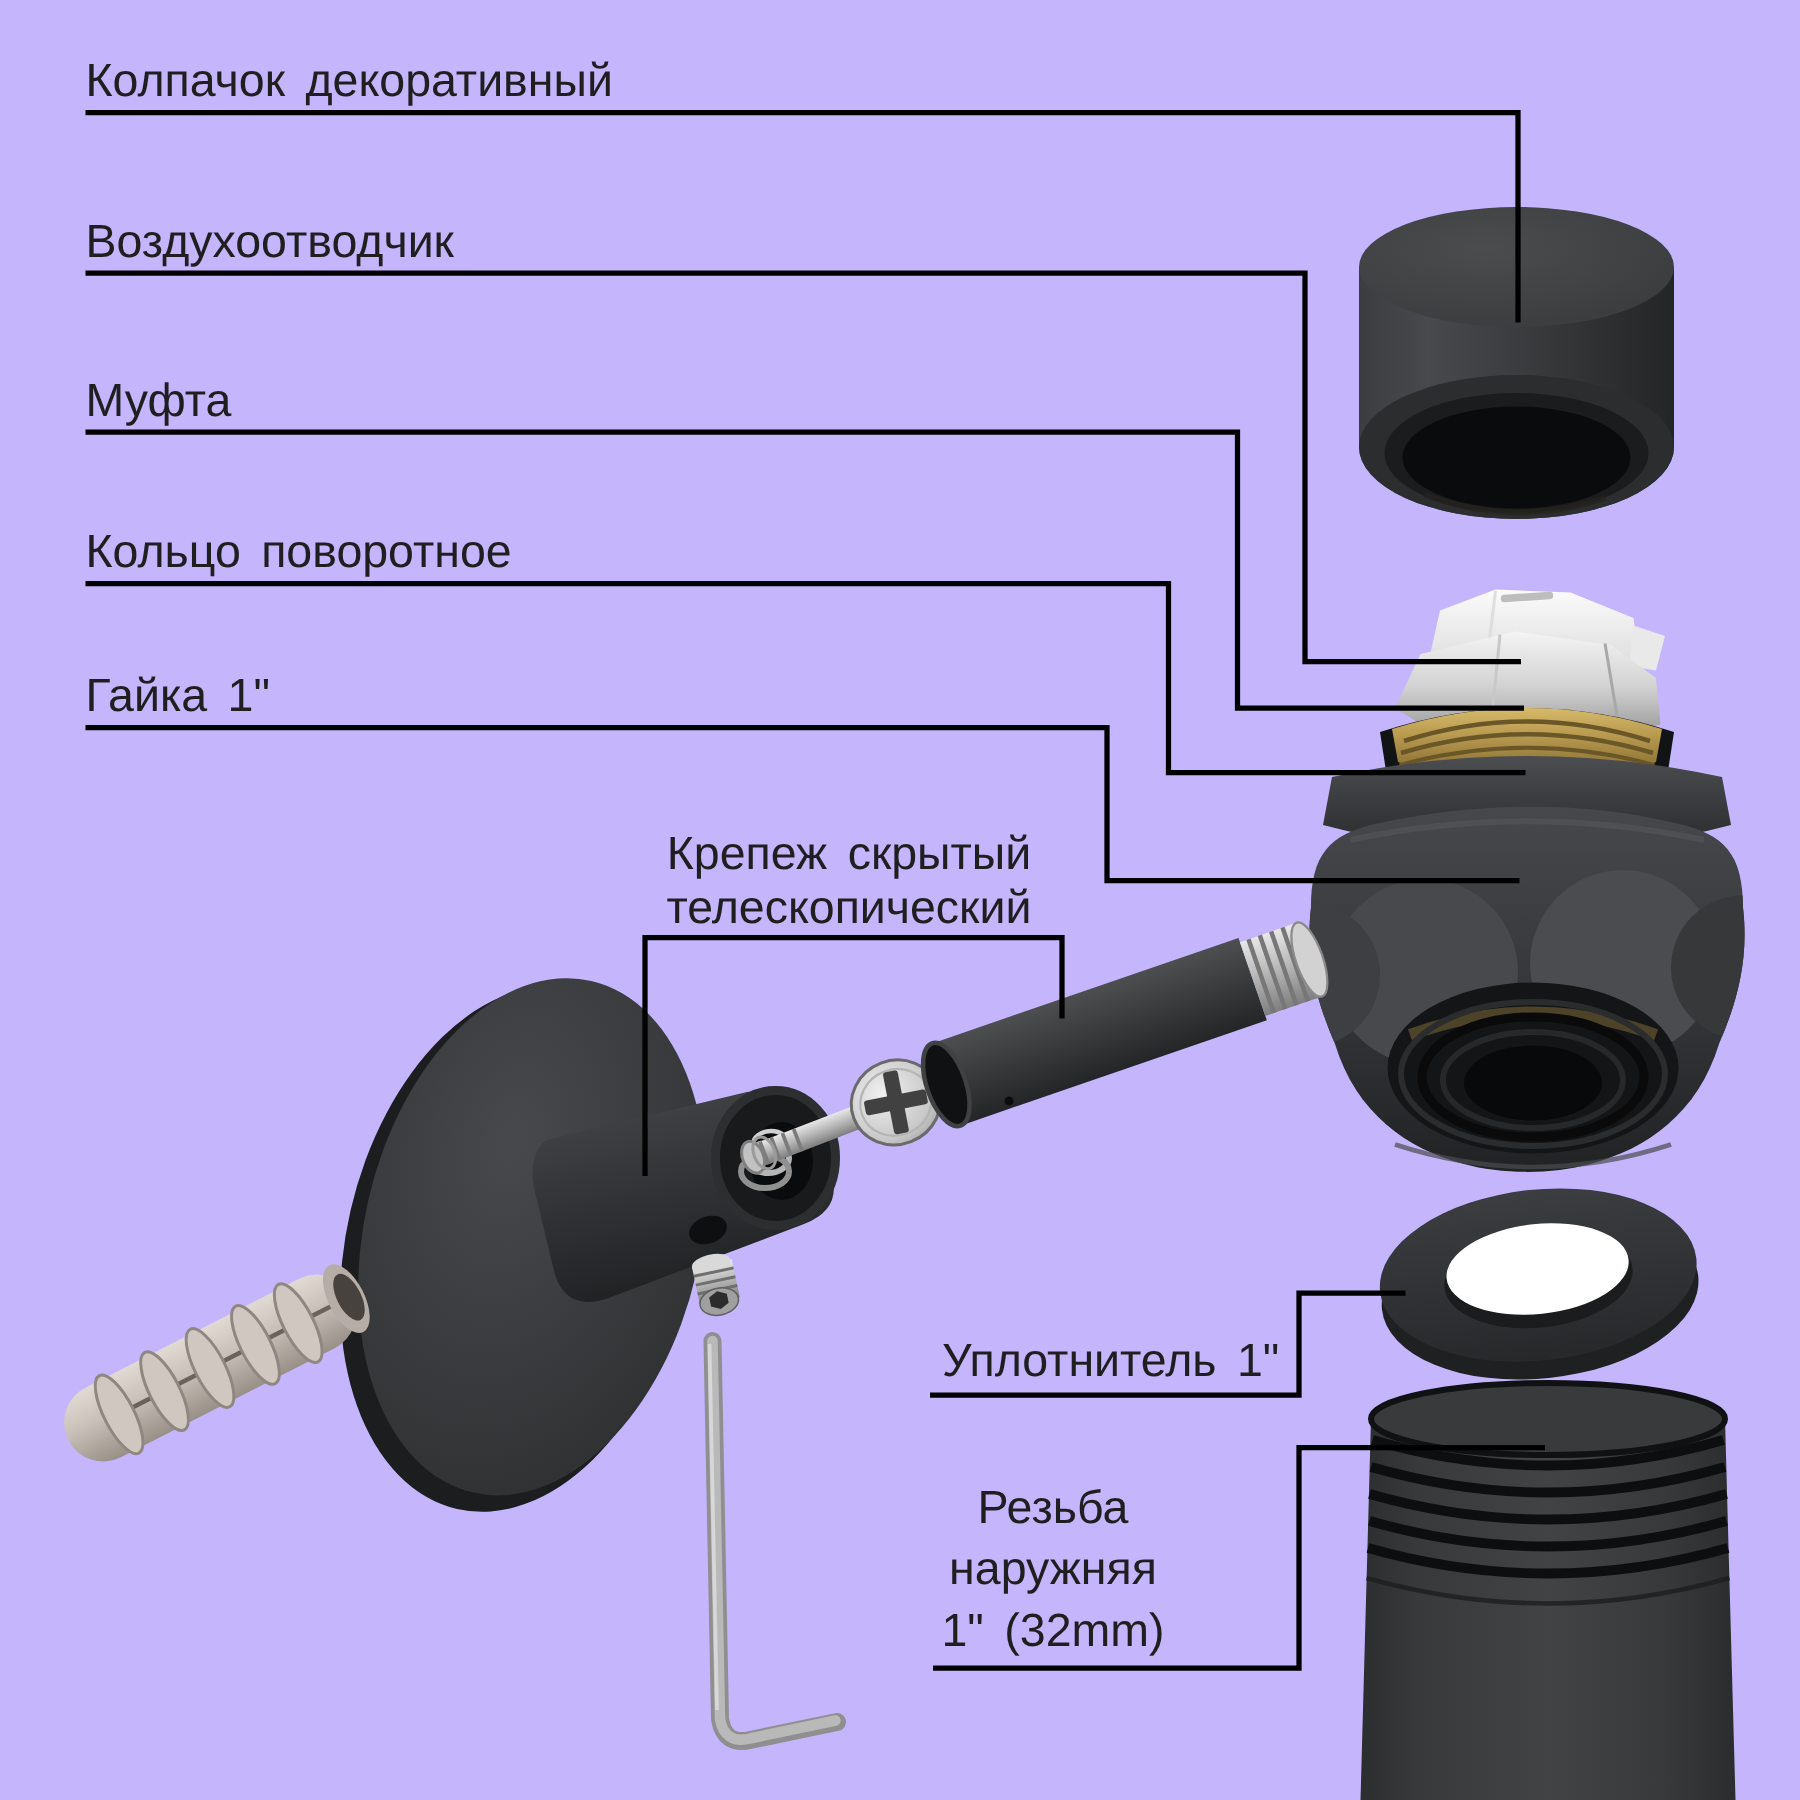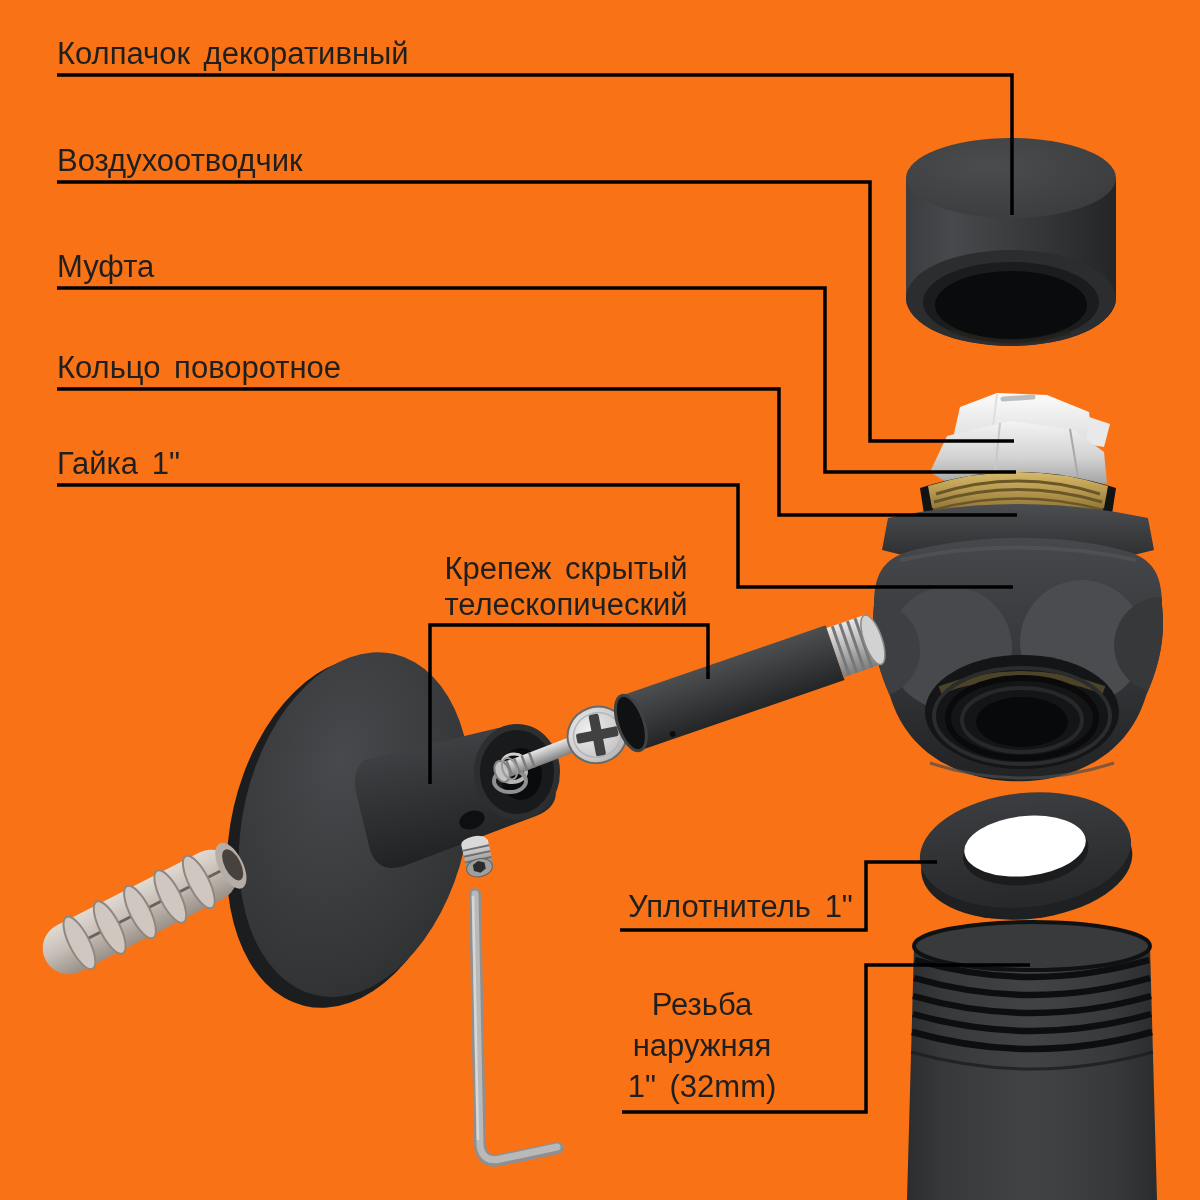--- a/index.html
+++ b/index.html
@@ -1,16 +1,16 @@
 <!DOCTYPE html>
 <html><head>
 <meta charset="utf-8">
 <style>
   html,body{margin:0;padding:0;background:#ffffff;}
-  .canvas{position:relative;width:1200px;height:1200px;background:#f97316;overflow:hidden;}
+  .canvas{position:relative;width:1200px;height:1200px;background:#c4b5fd;overflow:hidden;}
   svg{position:absolute;top:0;left:0;}
   .lbl{font-family:"Liberation Sans",sans-serif;font-size:31px;fill:#1f1f1f;word-spacing:5px;}
   .leader{fill:none;stroke:#000000;stroke-width:3.5;}
 </style>
 </head>
 <body>
 
 <div class="canvas">
 <svg width="1200" height="1200" viewBox="0 0 1200 1200">
   <defs>

